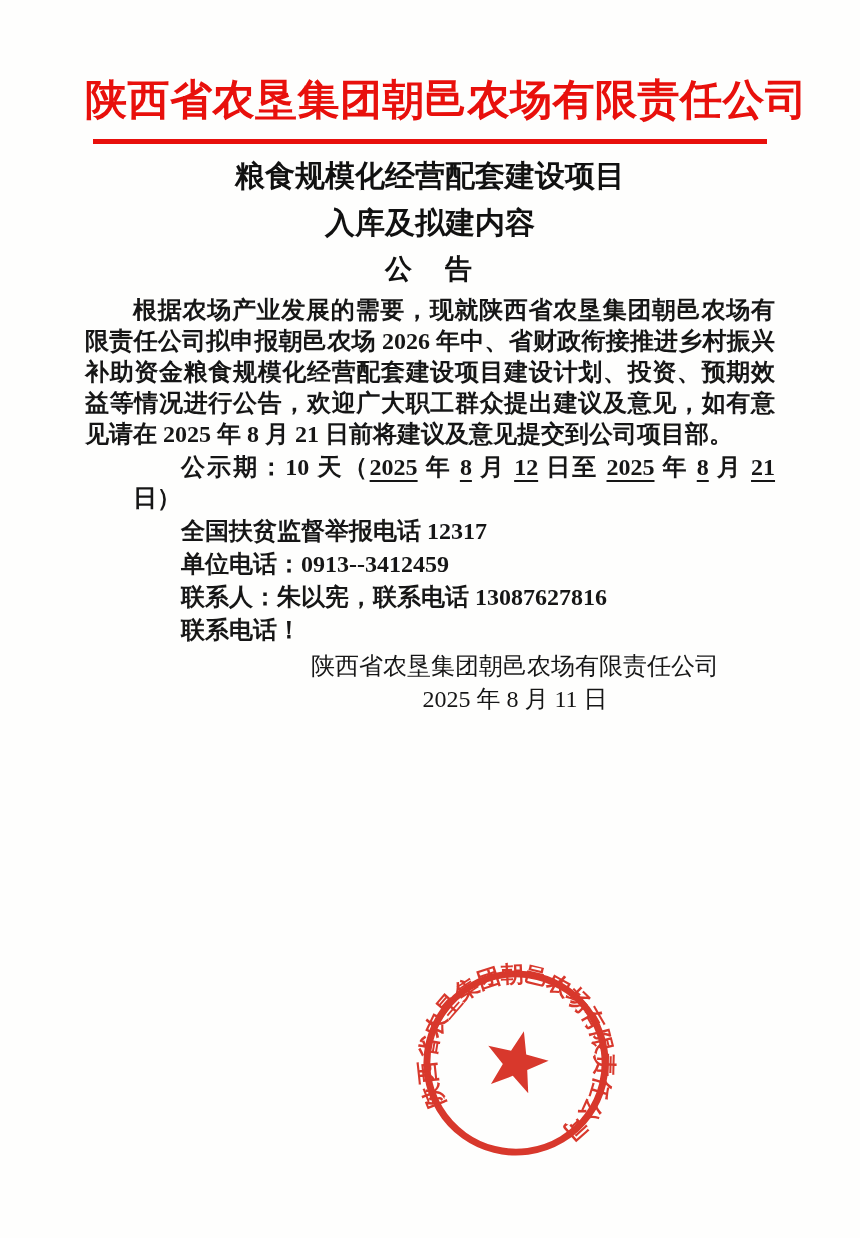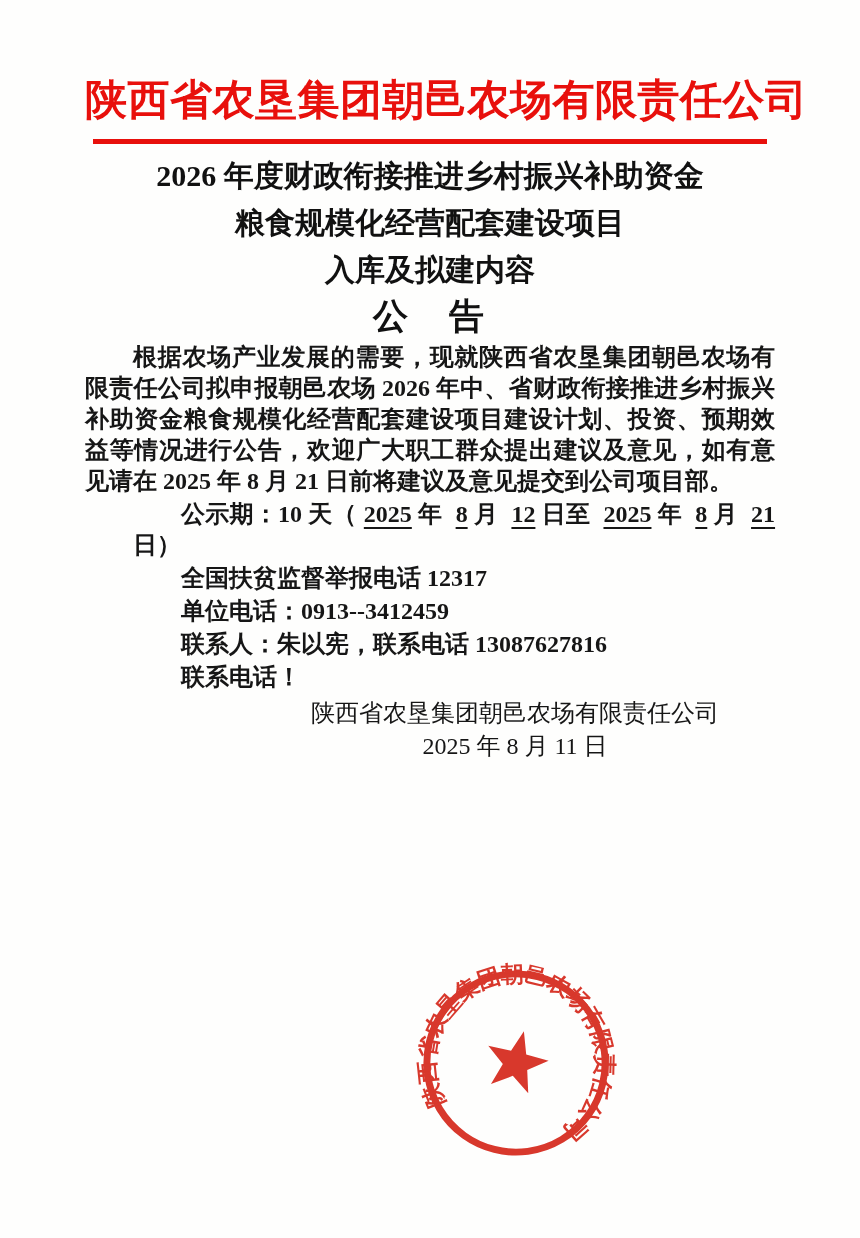--- a/index.html
+++ b/index.html
@@ -30,21 +30,21 @@
     margin: 11px 8px 8px 8px;
   }
   .doc-title {
     text-align: center;
     font-weight: 700;
     font-size: 30px;
     line-height: 47px;
     color: #111;
   }
   .doc-title .announcement {
-    font-size: 35px;
+    font-size: 27px;
     letter-spacing: 3px;
   }
   .body-text p {
     margin: 2px 0 0 0;
     font-size: 24px;
     line-height: 31px;
     text-align: justify;
     text-indent: 2em;
     font-weight: bold;
   }
@@ -52,21 +52,20 @@
     margin: 0;
     font-size: 24px;
     line-height: 31px;
     padding-left: 2em;
     text-indent: 0;
   }
   .u {
     text-decoration: underline;
     text-underline-offset: 5px;
     text-decoration-thickness: 2px;
-    margin-left: 7px;
   }
   .signature {
     margin-top: 4px;
     padding-left: 170px;
     text-align: center;
     font-size: 24px;
     font-weight: 400;
   }
   .signature .sig-line { line-height: 33px; }
   .seal {
@@ -96,21 +95,20 @@
 </style>
 </head>
 <body>
 
 <div class="page">
 
   <h1 class="org-title">陕西省农垦集团朝邑农场有限责任公司</h1>
   <div class="red-rule"></div>
 
   <div class="doc-title">
-    <div>2026 年度财政衔接推进乡村振兴补助资金</div>
     <div>粮食规模化经营配套建设项目</div>
     <div>入库及拟建内容</div>
     <div class="announcement">公　告</div>
   </div>
 
   <div class="body-text">
     <p>根据农场产业发展的需要，现就陕西省农垦集团朝邑农场有限责任公司拟申报朝邑农场 2026 年中、省财政衔接推进乡村振兴补助资金粮食规模化经营配套建设项目建设计划、投资、预期效益等情况进行公告，欢迎广大职工群众提出建议及意见，如有意见请在 2025 年 8 月 21 日前将建议及意见提交到公司项目部。</p>
 
     <p class="info-line"><span>公示期：10 天（</span><span class="u">2025</span><span> 年 </span><span class="u">8</span><span> 月 </span><span class="u">12</span><span> 日至 </span><span class="u">2025</span><span> 年 </span><span class="u">8</span><span> 月 </span><span class="u">21</span><span> 日）</span></p>
 

